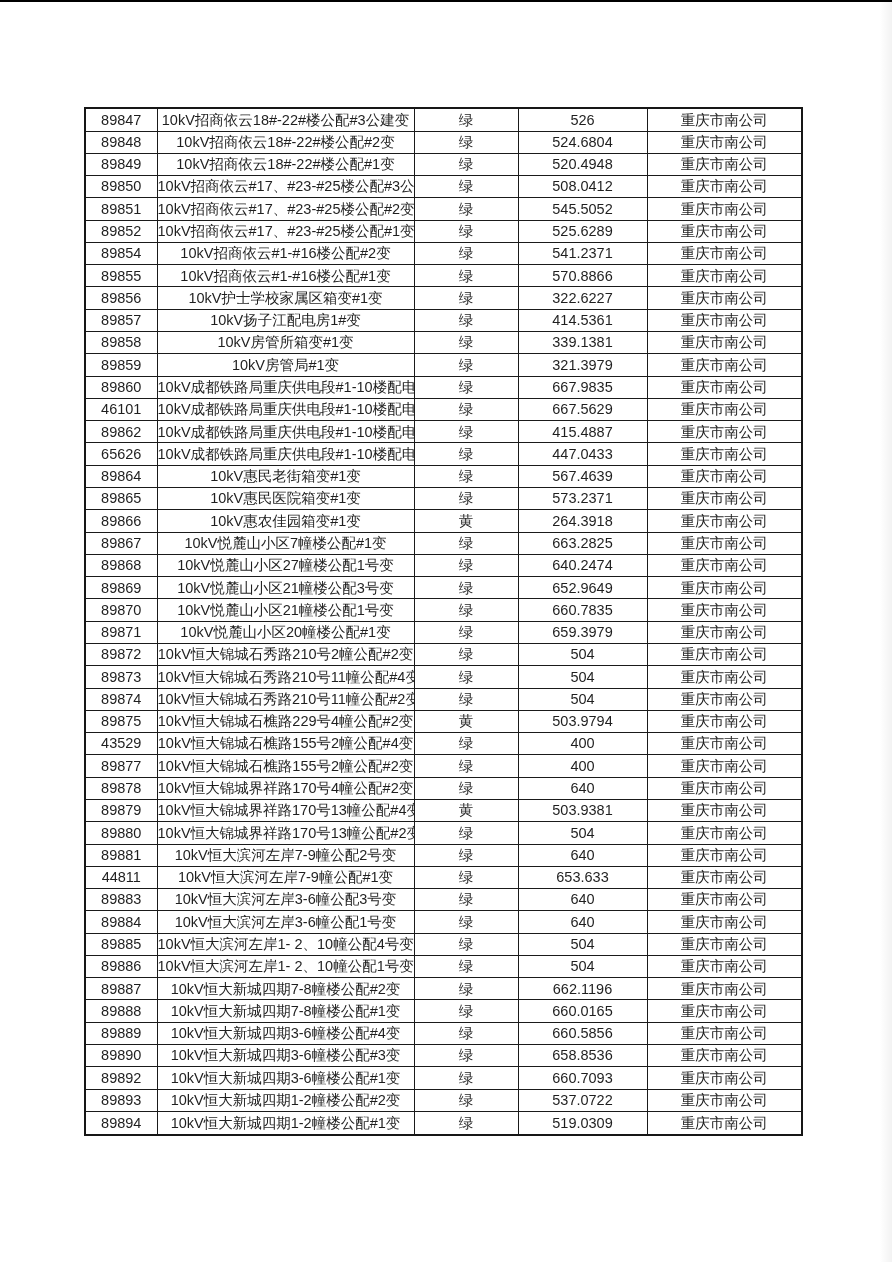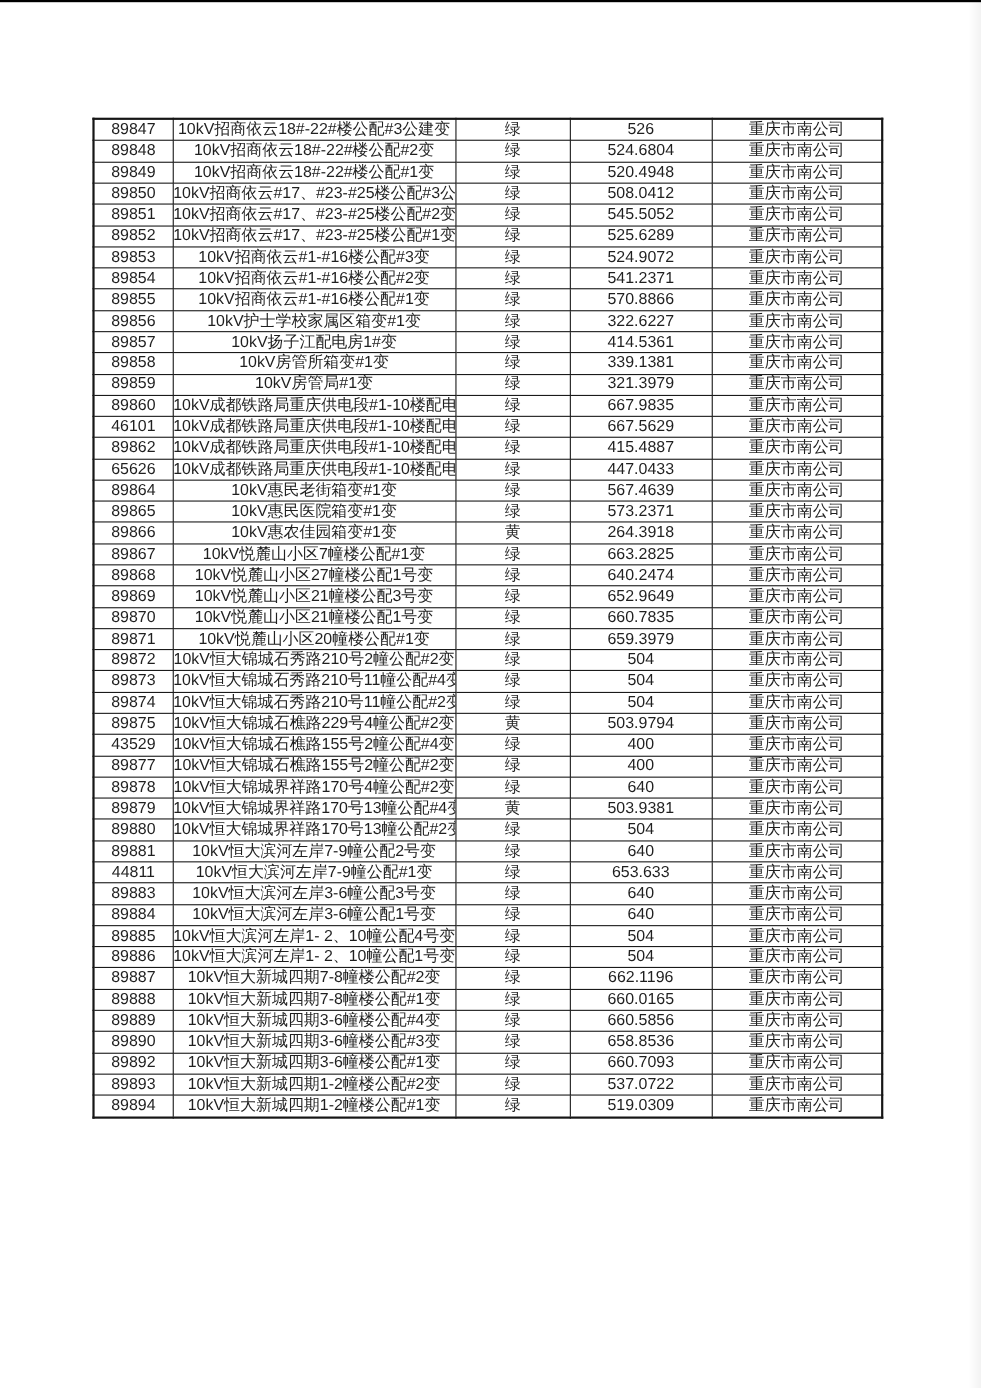--- a/index.html
+++ b/index.html
@@ -30,21 +30,21 @@
     width: 12px;
     height: 100%;
     background: linear-gradient(to right, rgba(0,0,0,0), rgba(0,0,0,0.05));
     pointer-events: none;
   }
   table.data-table {
     position: absolute;
     left: 84px;
     top: 107px;
     width: 717px;
-    height: 910px;
+    height: 1029px;
     border-collapse: collapse;
     table-layout: fixed;
     border: 2px solid #161616;
   }
   table.data-table td {
     border: 1.5px solid #1a1a1a;
     padding: 0;
     text-align: center;
     vertical-align: middle;
     font-size: 14.5px;
@@ -114,27 +114,20 @@
   </tr>
 
   <tr>
     <td>89852</td>
     <td>10kV招商依云#17、#23-#25楼公配#1变</td>
     <td>绿</td>
     <td>525.6289</td>
     <td>重庆市南公司</td>
   </tr>
 
-  <tr>
-    <td>89853</td>
-    <td>10kV招商依云#1-#16楼公配#3变</td>
-    <td>绿</td>
-    <td>524.9072</td>
-    <td>重庆市南公司</td>
-  </tr>
 
   <tr>
     <td>89854</td>
     <td>10kV招商依云#1-#16楼公配#2变</td>
     <td>绿</td>
     <td>541.2371</td>
     <td>重庆市南公司</td>
   </tr>
 
   <tr>

